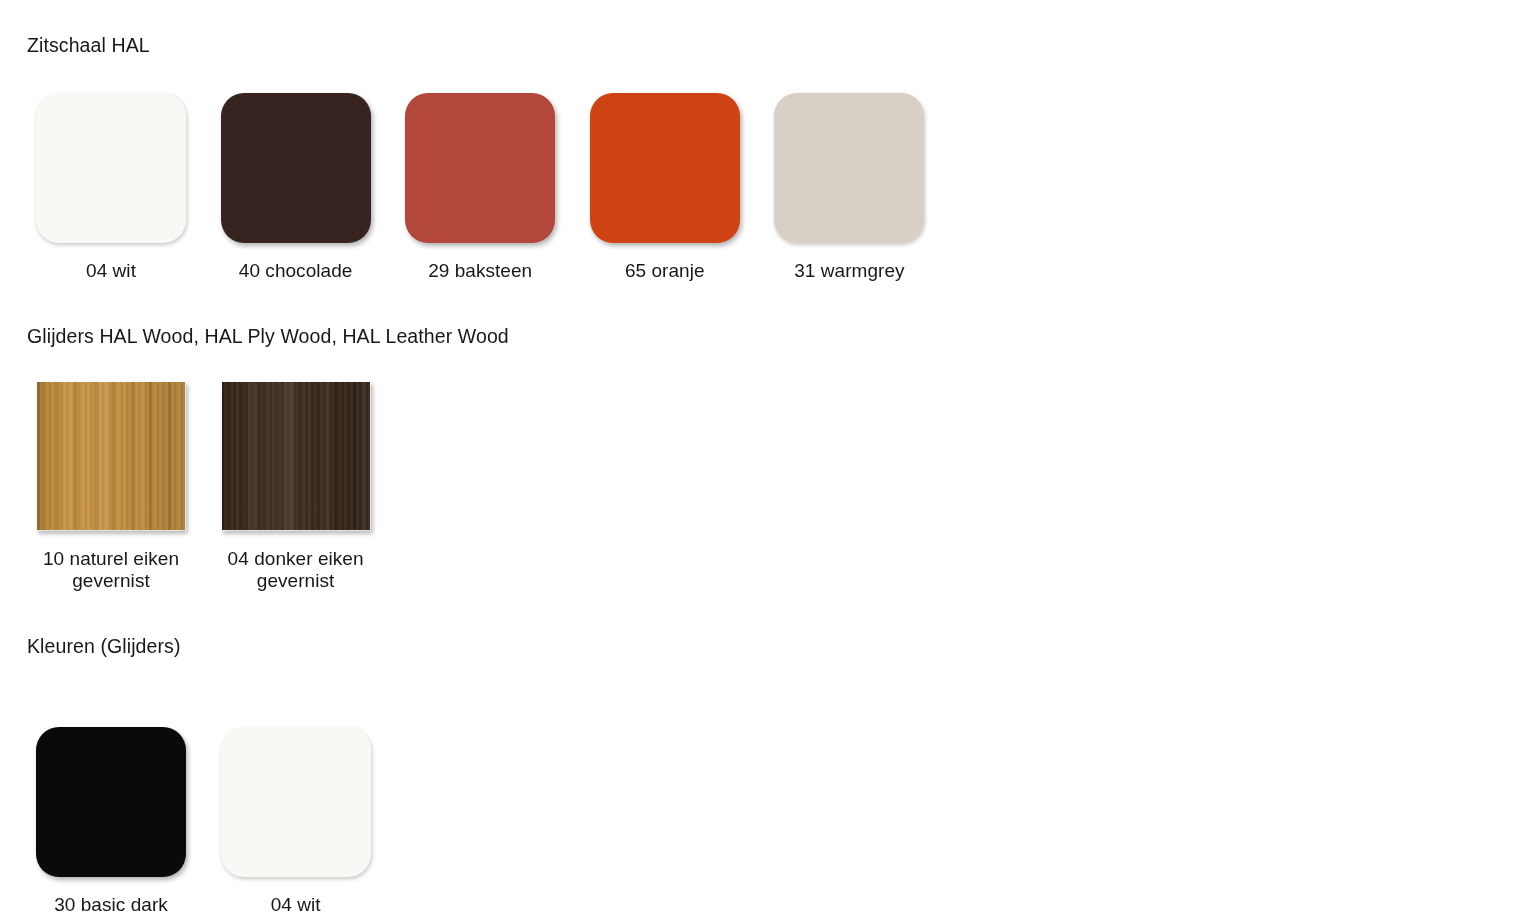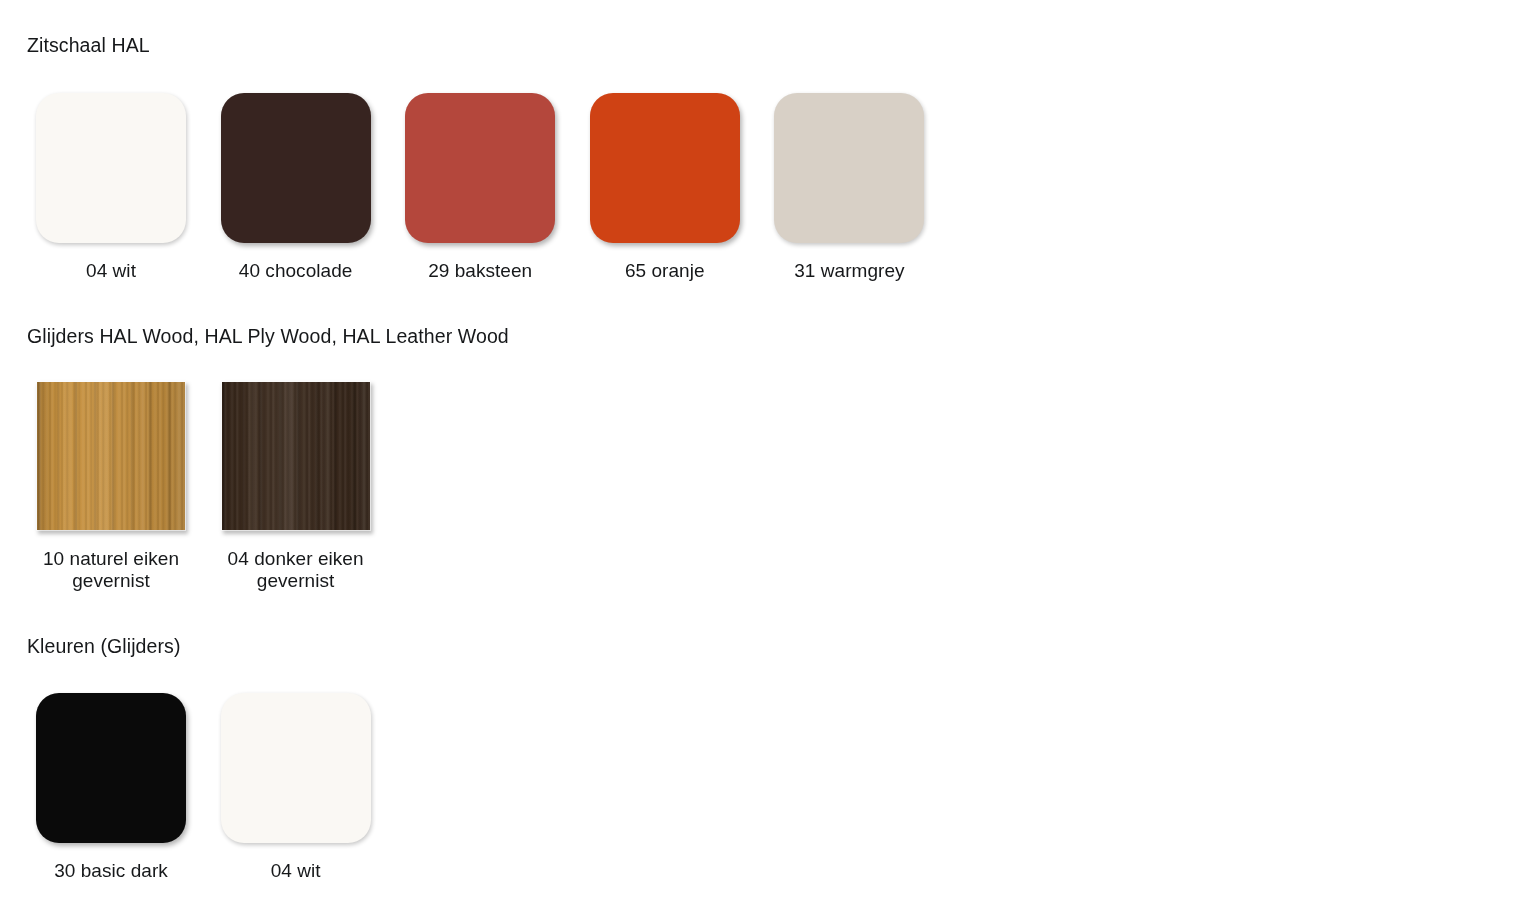--- a/index.html
+++ b/index.html
@@ -155,21 +155,21 @@
       <div class="swatch-cell">
         <div class="chip wood" style="background-color: rgb(59, 42, 29);"></div>
         <div class="swatch-label">04 donker eiken
 gevernist</div>
       </div>
     </div>
   </div>
 
   <div class="section" style="top:0;">
     <div class="section-title" style="top:635px;">Kleuren (Glijders)</div>
-    <div class="swatch-row" style="top:693px;">
+    <div class="swatch-row" style="top:727px;">
       <div class="swatch-cell">
         <div class="chip" style="background-color: rgb(10, 10, 10);"></div>
         <div class="swatch-label">30 basic dark</div>
       </div>
       <div class="swatch-cell">
         <div class="chip pale" style="background-color: rgb(250, 248, 244);"></div>
         <div class="swatch-label">04 wit</div>
       </div>
     </div>
   </div>

